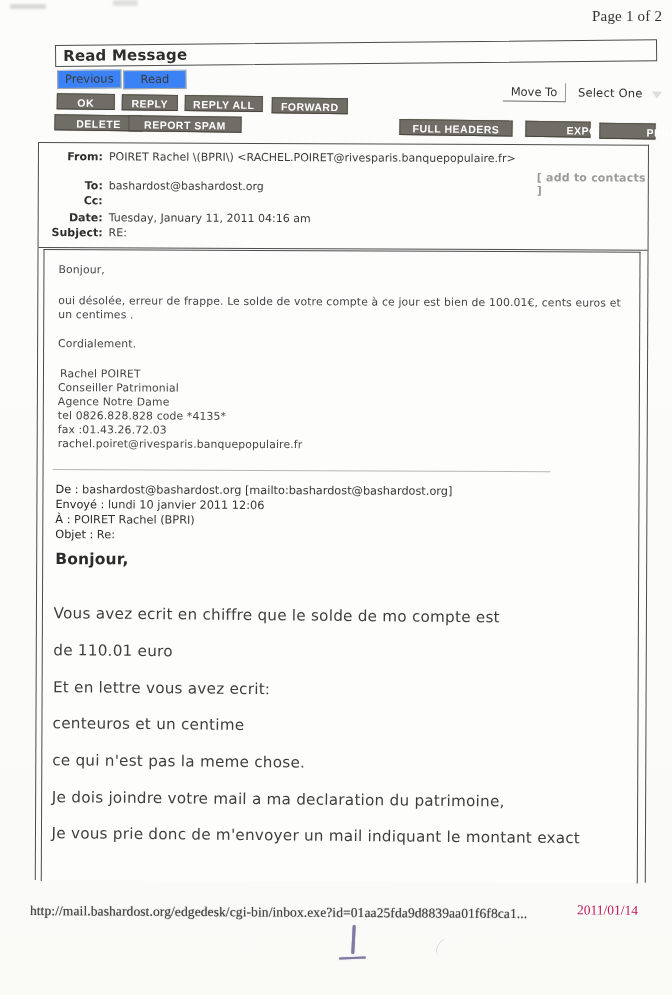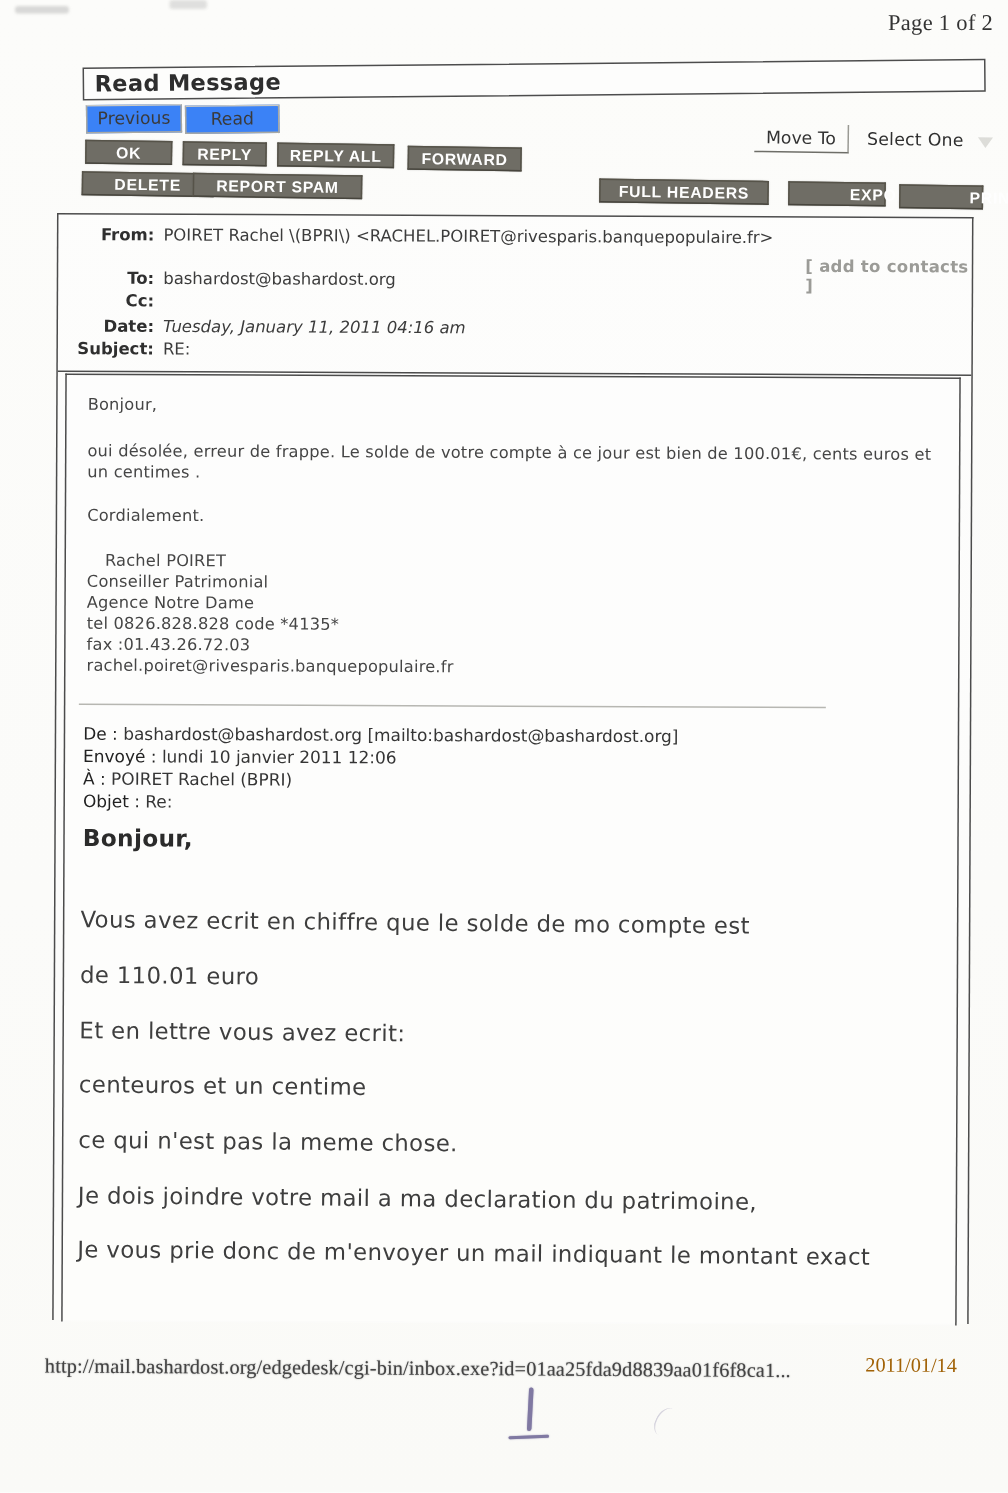--- a/index.html
+++ b/index.html
@@ -42,21 +42,21 @@
   .bodytxt{position:absolute;font-size:10.8px;color:#454545;letter-spacing:.15px;line-height:14px;}
   .divider{position:absolute;left:9px;top:219px;width:498px;border-top:1px solid #b7b7b2;}
   .qline{position:absolute;left:12px;font-size:11.3px;color:#353535;}
   .qlabel{font-weight:normal;color:#222;}
   .bold-greet{position:absolute;left:12px;top:300px;font-size:15.5px;font-weight:bold;color:#2b2b2b;letter-spacing:.2px;}
   .bigblock{position:absolute;left:0;top:0;width:100%;height:100%;transform:rotate(.3deg);transform-origin:0 120px;}
   .bigline{position:absolute;left:12px;font-size:15.2px;color:#3e3e3e;letter-spacing:.25px;}
   
   .footer{left:28px;top:899px;width:640px;height:20px;transform:rotate(.35deg);transform-origin:0 0;}
   .url{position:absolute;left:2px;top:4px;font-size:13.5px;color:#444;text-shadow:0 0 1px rgba(70,70,70,.65);letter-spacing:.1px;}
-  .fdate{position:absolute;left:549px;top:0px;font-size:13.5px;color:#a16207;}
+  .fdate{position:absolute;left:549px;top:0px;font-size:13.5px;color:#be185d;}
   
   .pen-stroke{left:352px;top:925px;width:2.5px;height:29px;background:#8079a2;border-radius:2px;transform:rotate(3deg);box-shadow:0 0 1px rgba(128,121,162,.8);}
   .pen-underline{left:339px;top:957px;width:27px;height:2.2px;background:#8079a2;border-radius:2px;transform:rotate(-2deg);box-shadow:0 0 1px rgba(128,121,162,.8);}
   .pen-squiggle{left:437px;top:938px;width:13px;height:20px;border:none;border-left:1.5px solid rgba(128,121,162,.3);border-radius:60% 40% 50% 50%;transform:rotate(26deg);}
 </style>
 </head>
 <body>
 
 <div class="abs smudge" style="left:10px;top:4px;width:36px;height:5px;"></div>
 <div class="abs smudge" style="left:113px;top:0;width:25px;height:6px;opacity:.8;"></div>
@@ -92,31 +92,31 @@
 <div class="abs outerbox">
 
   <div class="hlabel" style="left:2px;top:7px;">From:</div>
   <div class="hvalue" style="top:7px;">POIRET Rachel \(BPRI\) &lt;RACHEL.POIRET@rivesparis.banquepopulaire.fr&gt;</div>
   <div class="hlabel" style="left:2px;top:36px;">To:</div>
   <div class="hvalue" style="top:36px;">bashardost@bashardost.org</div>
   <div class="addcontacts" style="left:498px;top:26px;">[ add to contacts ]</div>
   <div class="hlabel" style="left:2px;top:51px;">Cc:</div>
   <div class="hvalue" style="top:51px;"></div>
   <div class="hlabel" style="left:2px;top:68px;">Date:</div>
-  <div class="hvalue" style="top:68px;font-style:italic;">Tuesday, January 11, 2011 04:16 am</div>
+  <div class="hvalue" style="top:68px;">Tuesday, January 11, 2011 04:16 am</div>
   <div class="hlabel" style="left:2px;top:83px;">Subject:</div>
   <div class="hvalue" style="top:83px;">RE:</div>
   <div class="header-sep"></div>
 
   <div class="bodybox">
     <div class="bodytxt" style="left:14px;top:13px;">Bonjour,</div>
     <div class="bodytxt" style="left:14px;top:44px;width:572px;">oui désolée, erreur de frappe. Le solde de votre compte à ce jour est bien de 100.01€, cents euros et un centimes .</div>
     <div class="bodytxt" style="left:14px;top:87px;">Cordialement.</div>
 
-    <div class="bodytxt" style="left:26px;top:117px;">Rachel POIRET</div>
+    <div class="bodytxt" style="left:16px;top:117px;">Rachel POIRET</div>
     <div class="bodytxt" style="left:14px;top:131px;">Conseiller Patrimonial</div>
     <div class="bodytxt" style="left:14px;top:145px;">Agence Notre Dame</div>
     <div class="bodytxt" style="left:14px;top:159px;">tel 0826.828.828 code *4135*</div>
     <div class="bodytxt" style="left:14px;top:173px;">fax :01.43.26.72.03</div>
     <div class="bodytxt" style="left:14px;top:187px;">rachel.poiret@rivesparis.banquepopulaire.fr</div>
 
     <div class="divider"></div>
 
     <div class="qline" style="top:233px;"><span class="qlabel">De :</span> <span>bashardost@bashardost.org [mailto:bashardost@bashardost.org]</span></div>
     <div class="qline" style="top:248px;"><span class="qlabel">Envoyé :</span> <span>lundi 10 janvier 2011 12:06</span></div>

